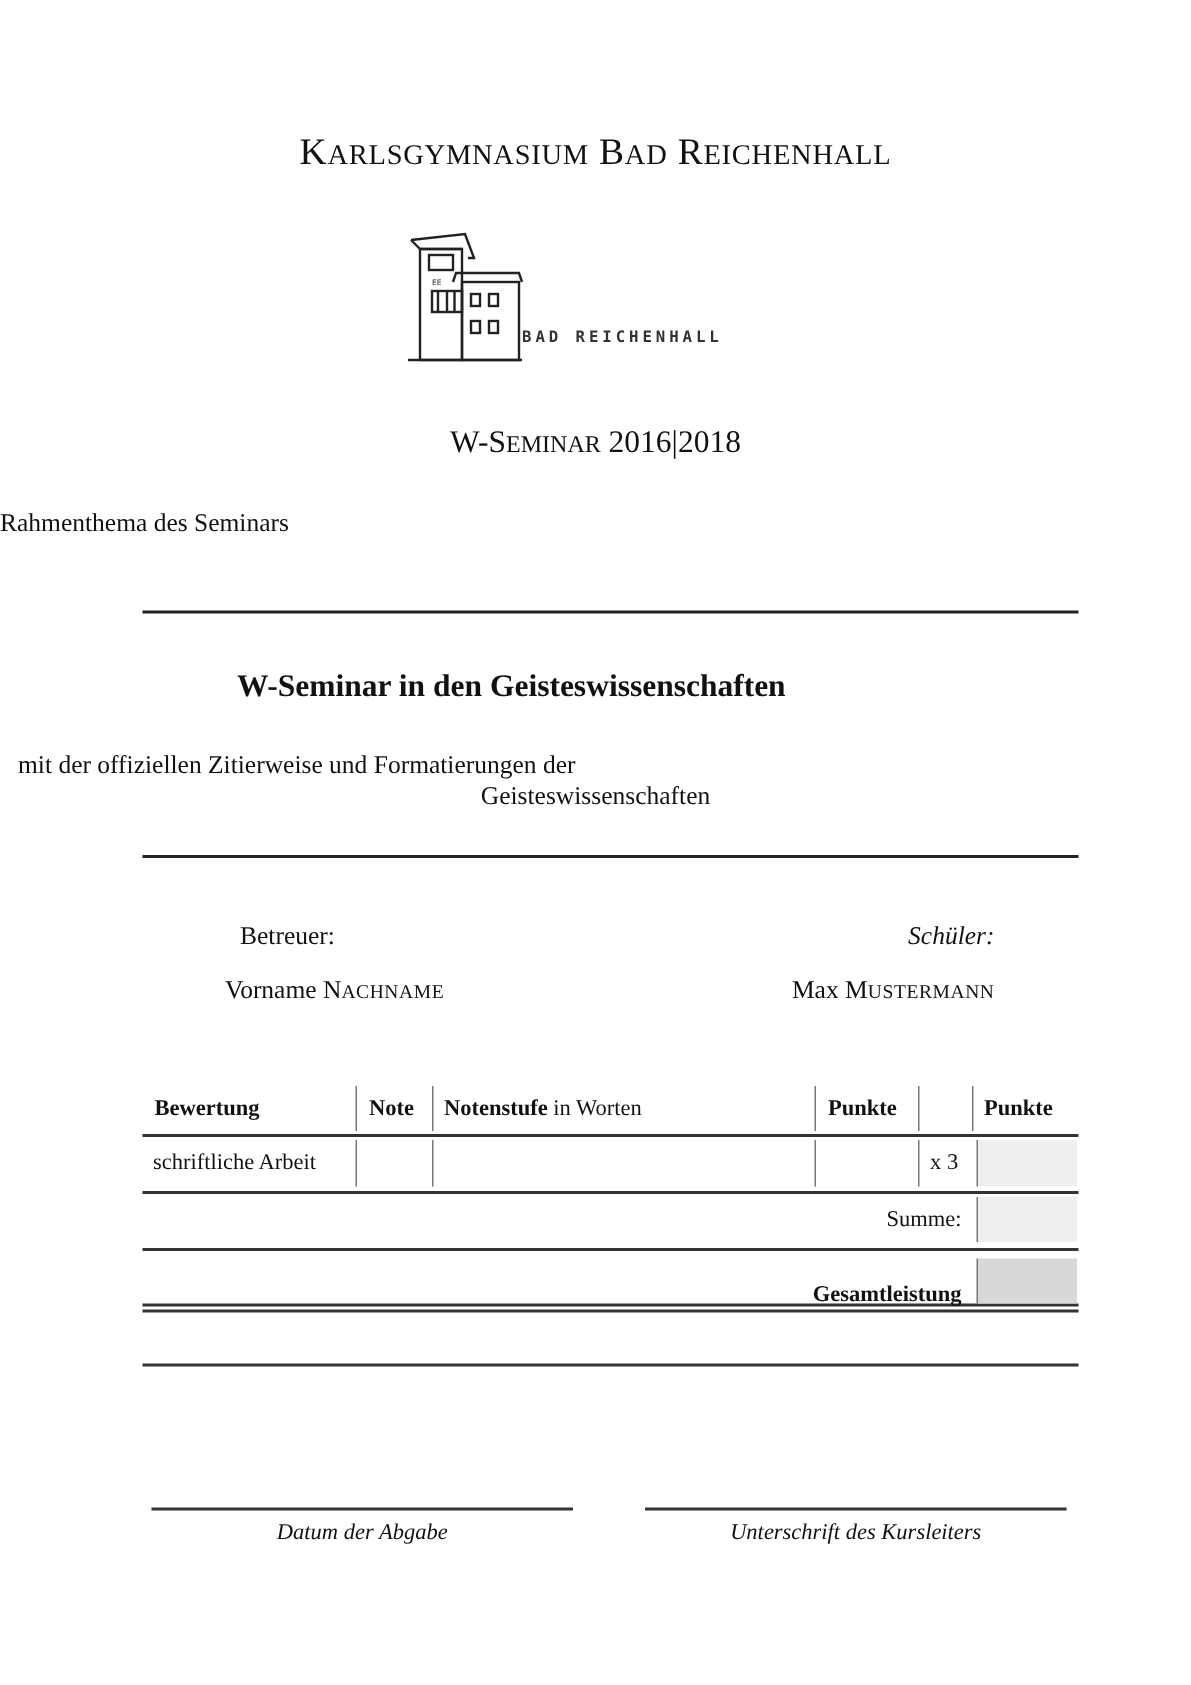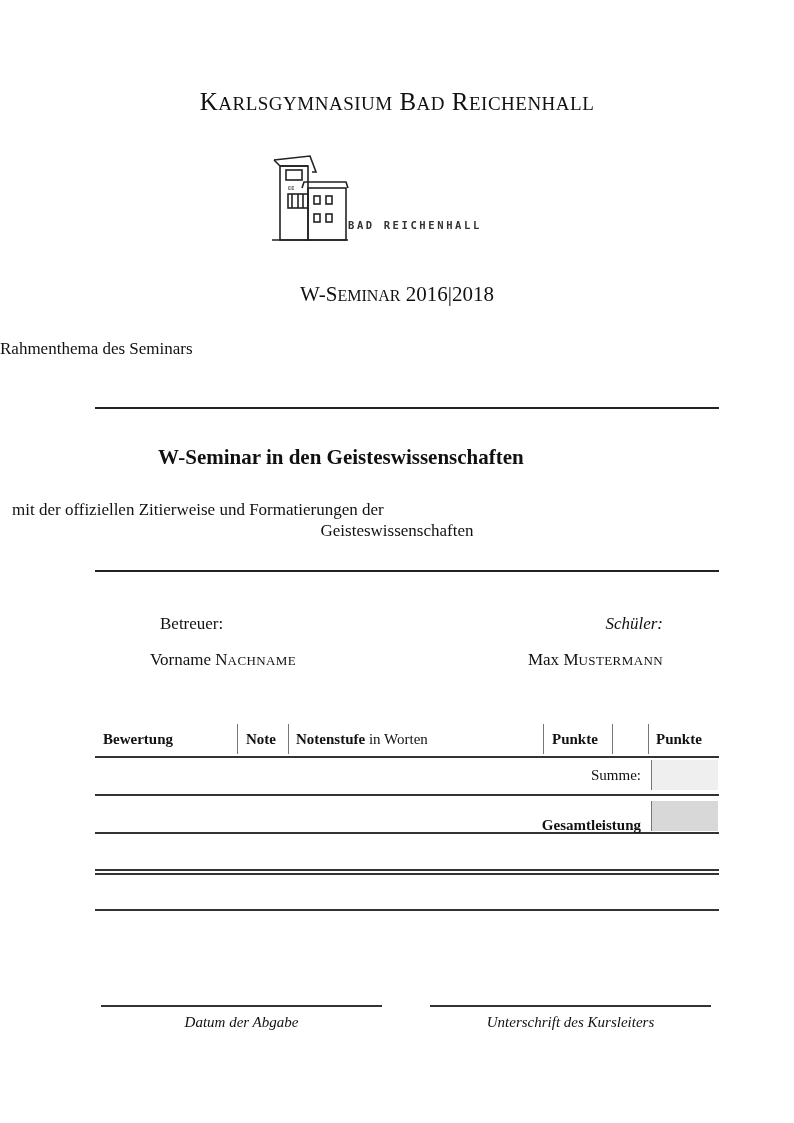--- a/index.html
+++ b/index.html
@@ -120,20 +120,33 @@
     <div class="cell serif bold" style="left:457px">Punkte</div>
     <div class="cell serif bold" style="left:561px">Punkte</div>
     <div class="vline" style="left:142px;top:2px;height:30px"></div>
     <div class="vline" style="left:193px;top:2px;height:30px"></div>
     <div class="vline" style="left:448px;top:2px;height:30px"></div>
     <div class="vline" style="left:517px;top:2px;height:30px"></div>
     <div class="vline" style="left:553px;top:2px;height:30px"></div>
   </div>
   <div class="hline" style="top:34px"></div>
 
+  <div class="trow" style="height:37px;margin-top:1px">
+    <div class="shade" style="left:557px;top:3px;width:66px;height:31px"></div>
+    <div class="cell serif" style="left:7px">schriftliche Arbeit</div>
+    <div class="cell serif" style="left:143px;width:50px"></div>
+    <div class="cell serif" style="left:194px;width:254px"></div>
+    <div class="cell serif" style="left:449px;width:68px"></div>
+    <div class="cell serif" style="left:525px">x 3</div>
+    <div class="vline" style="left:142px;top:3px;height:31px"></div>
+    <div class="vline" style="left:193px;top:3px;height:31px"></div>
+    <div class="vline" style="left:448px;top:3px;height:31px"></div>
+    <div class="vline" style="left:517px;top:3px;height:31px"></div>
+    <div class="vline" style="left:556px;top:3px;height:31px"></div>
+  </div>
   <div class="hline" style="top:72px"></div>
 
   <div class="hline" style="top:110px"></div>
 
   <div class="trow" style="height:36px;margin-top:1px">
     <div class="shade" style="left:557px;top:3px;width:66px;height:30px"></div>
     <div class="cell serif" style="right:78px">Summe:</div>
     <div class="vline" style="left:556px;top:3px;height:30px"></div>
   </div>
   <div class="hline" style="top:147px"></div>

